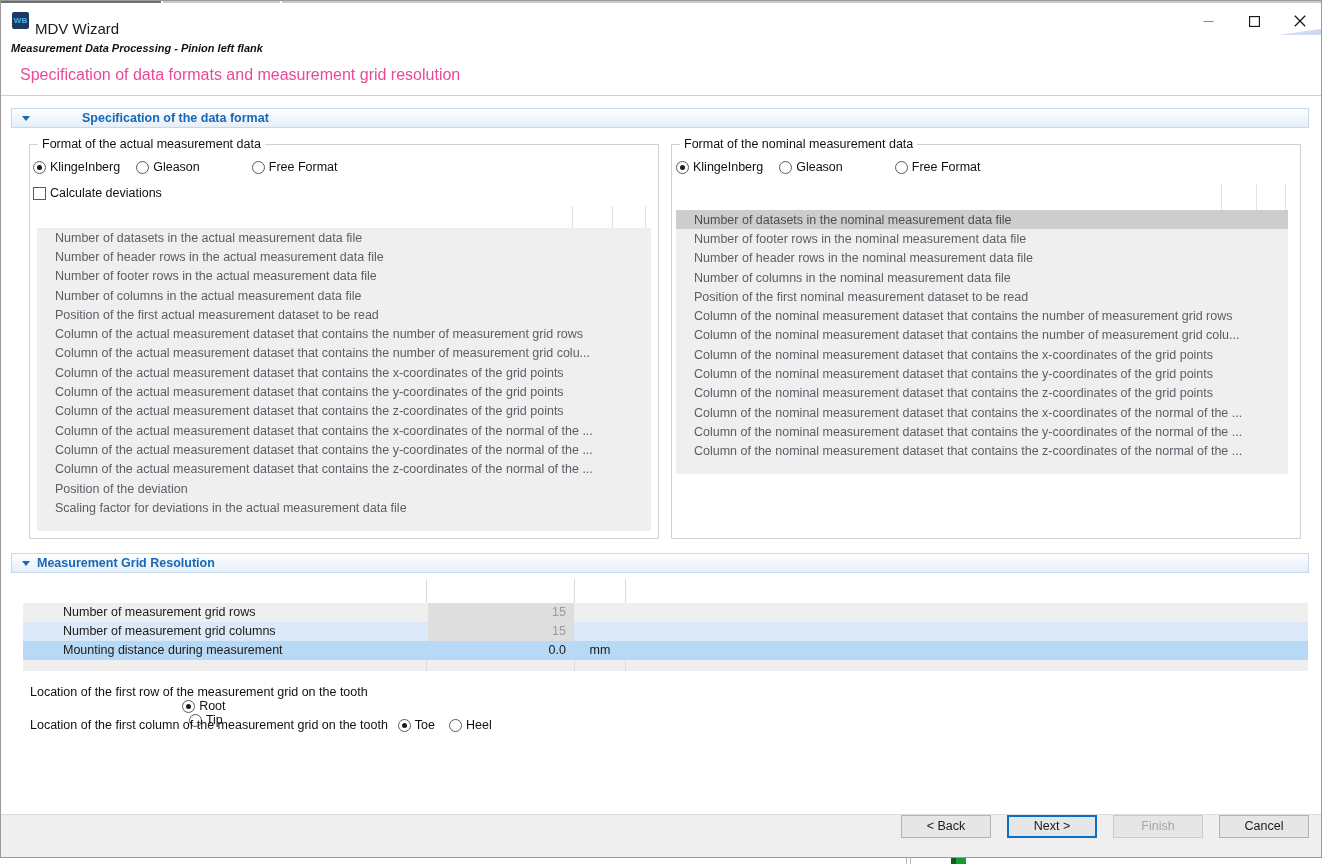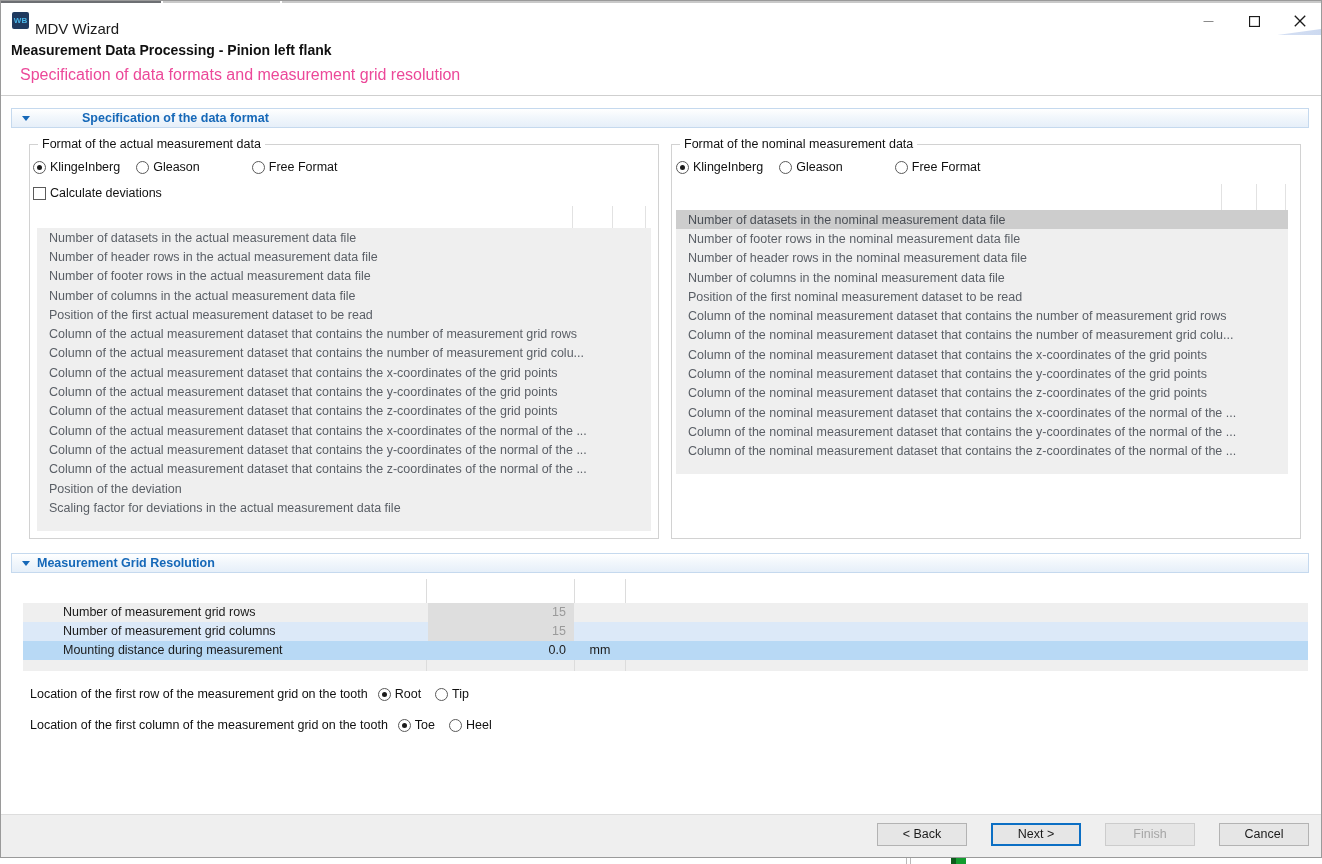--- a/index.html
+++ b/index.html
@@ -106,23 +106,24 @@
     position: absolute;
     left: 0; top: 34px;
     width: 1322px;
     height: 60px;
     background: #ffffff;
     border-bottom: 1px solid #cfcfcf;
   }
   .header-title {
     position: absolute;
     left: 10px; top: 7px;
-    font-size: 14px;
+    font-size: 11px;
     font-weight: bold;
     color: #111111;
+    font-style: italic;
   }
   .header-sub {
     position: absolute;
     left: 19px; top: 31px;
     font-size: 16px;
     color: #ec4899;
   }
 
   
   .content {
@@ -249,21 +250,21 @@
     align-items: center;
     font-size: 12.5px;
     color: #5a5f66;
     white-space: nowrap;
   }
   .pt-row.selected {
     background: #cdcdcd;
     color: #4a4f56;
   }
   .pt-row .pt-label {
-    padding-left: 12px;
+    padding-left: 18px;
     overflow: hidden;
     text-overflow: clip;
   }
 
   
   .gridtable {
     position: absolute;
     background: #efefef;
     overflow: hidden;
   }
@@ -323,23 +324,23 @@
     position: absolute;
     left: 0; top: 813px;
     width: 1322px;
     height: 44px;
     background: #efefef;
     border-top: 1px solid #dddddd;
   }
   .btnbar {
     position: absolute;
     right: 14px;
-    top: 8px;
+    top: 0;
     display: flex;
-    gap: 24px;
+    gap: 16px;
   }
   .wbtn {
     width: 90px;
     height: 23px;
     box-sizing: border-box;
     background: #e6e6e6;
     border: 1px solid #b3b3b3;
     font-family: "Liberation Sans", sans-serif;
     font-size: 12.5px;
     color: #1b1b1b;
@@ -618,21 +619,21 @@
             <span class="gt-value" style="left: 405px; width: 146px; background: rgb(184, 217, 245); color: rgb(27, 27, 27);">0.0</span>
             <span class="gt-unit" style="left: 552px; width: 50px; background: rgb(184, 217, 245);">mm</span>
           </div>
           <div class="gt-row" style="top: 81px; height: 11px; background: rgb(239, 239, 239);"></div>
         </div>
       <div class="gt-colrule" style="left:403px; top:81px; height:11px;"></div>
       <div class="gt-colrule" style="left:551px; top:81px; height:11px;"></div>
       <div class="gt-colrule" style="left:602px; top:81px; height:11px;"></div>
     </div>
 
-    <div class="loc-row" style="left:29px; top:589px; height:18px;">
+    <div class="loc-row" style="left:29px; top:589px; height:18px;flex-direction:column;">
       <span>Location of the first row of the measurement grid on the tooth</span>
       <label class="radio-item" style="margin-left:10px;">
         <span class="radio-mark checked"></span>
         <span class="radio-label">Root</span>
       </label>
       <label class="radio-item" style="margin-left:14px;">
         <span class="radio-mark"></span>
         <span class="radio-label">Tip</span>
       </label>
     </div>

